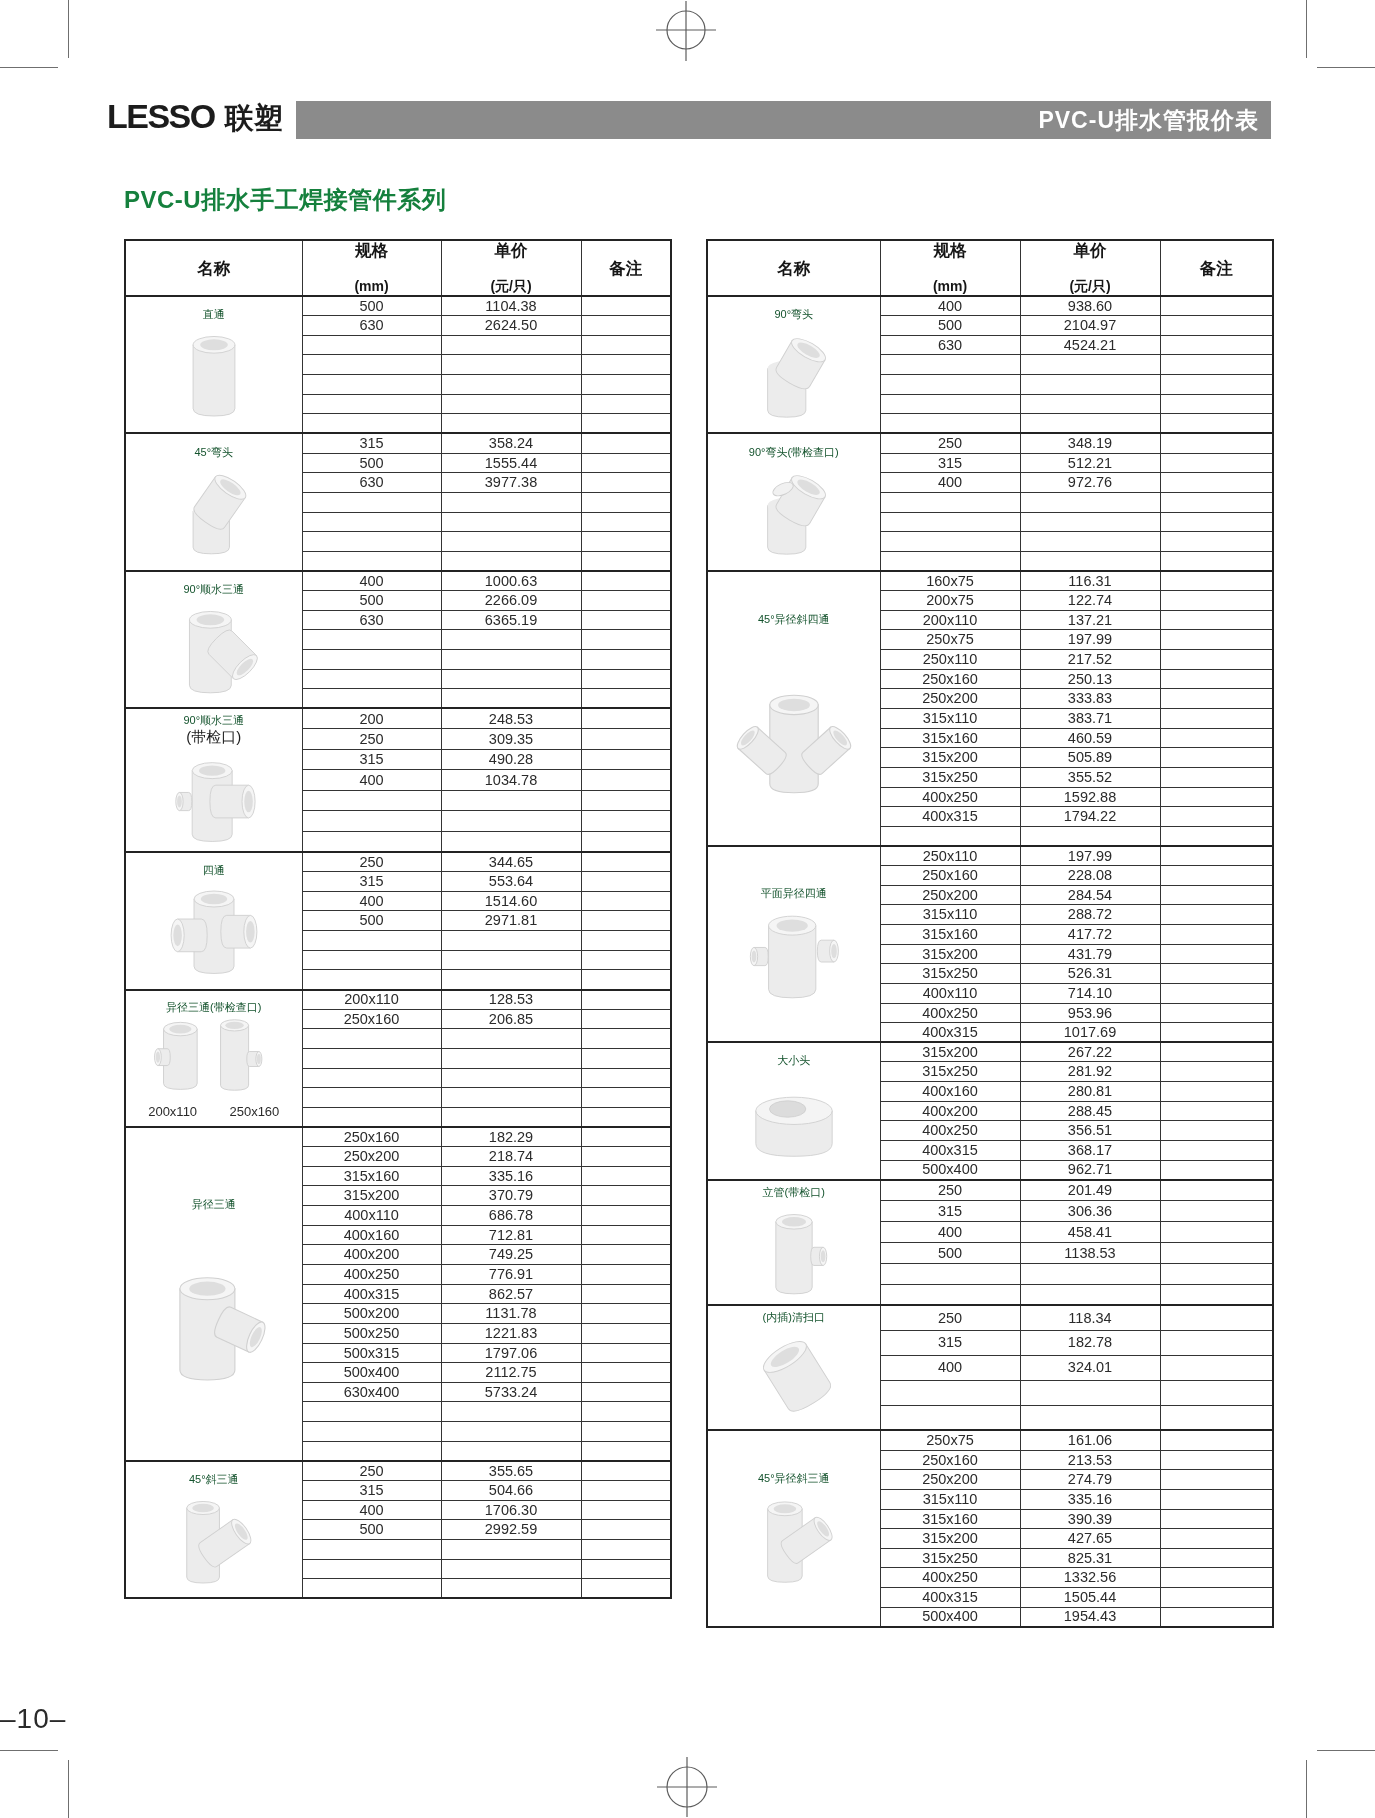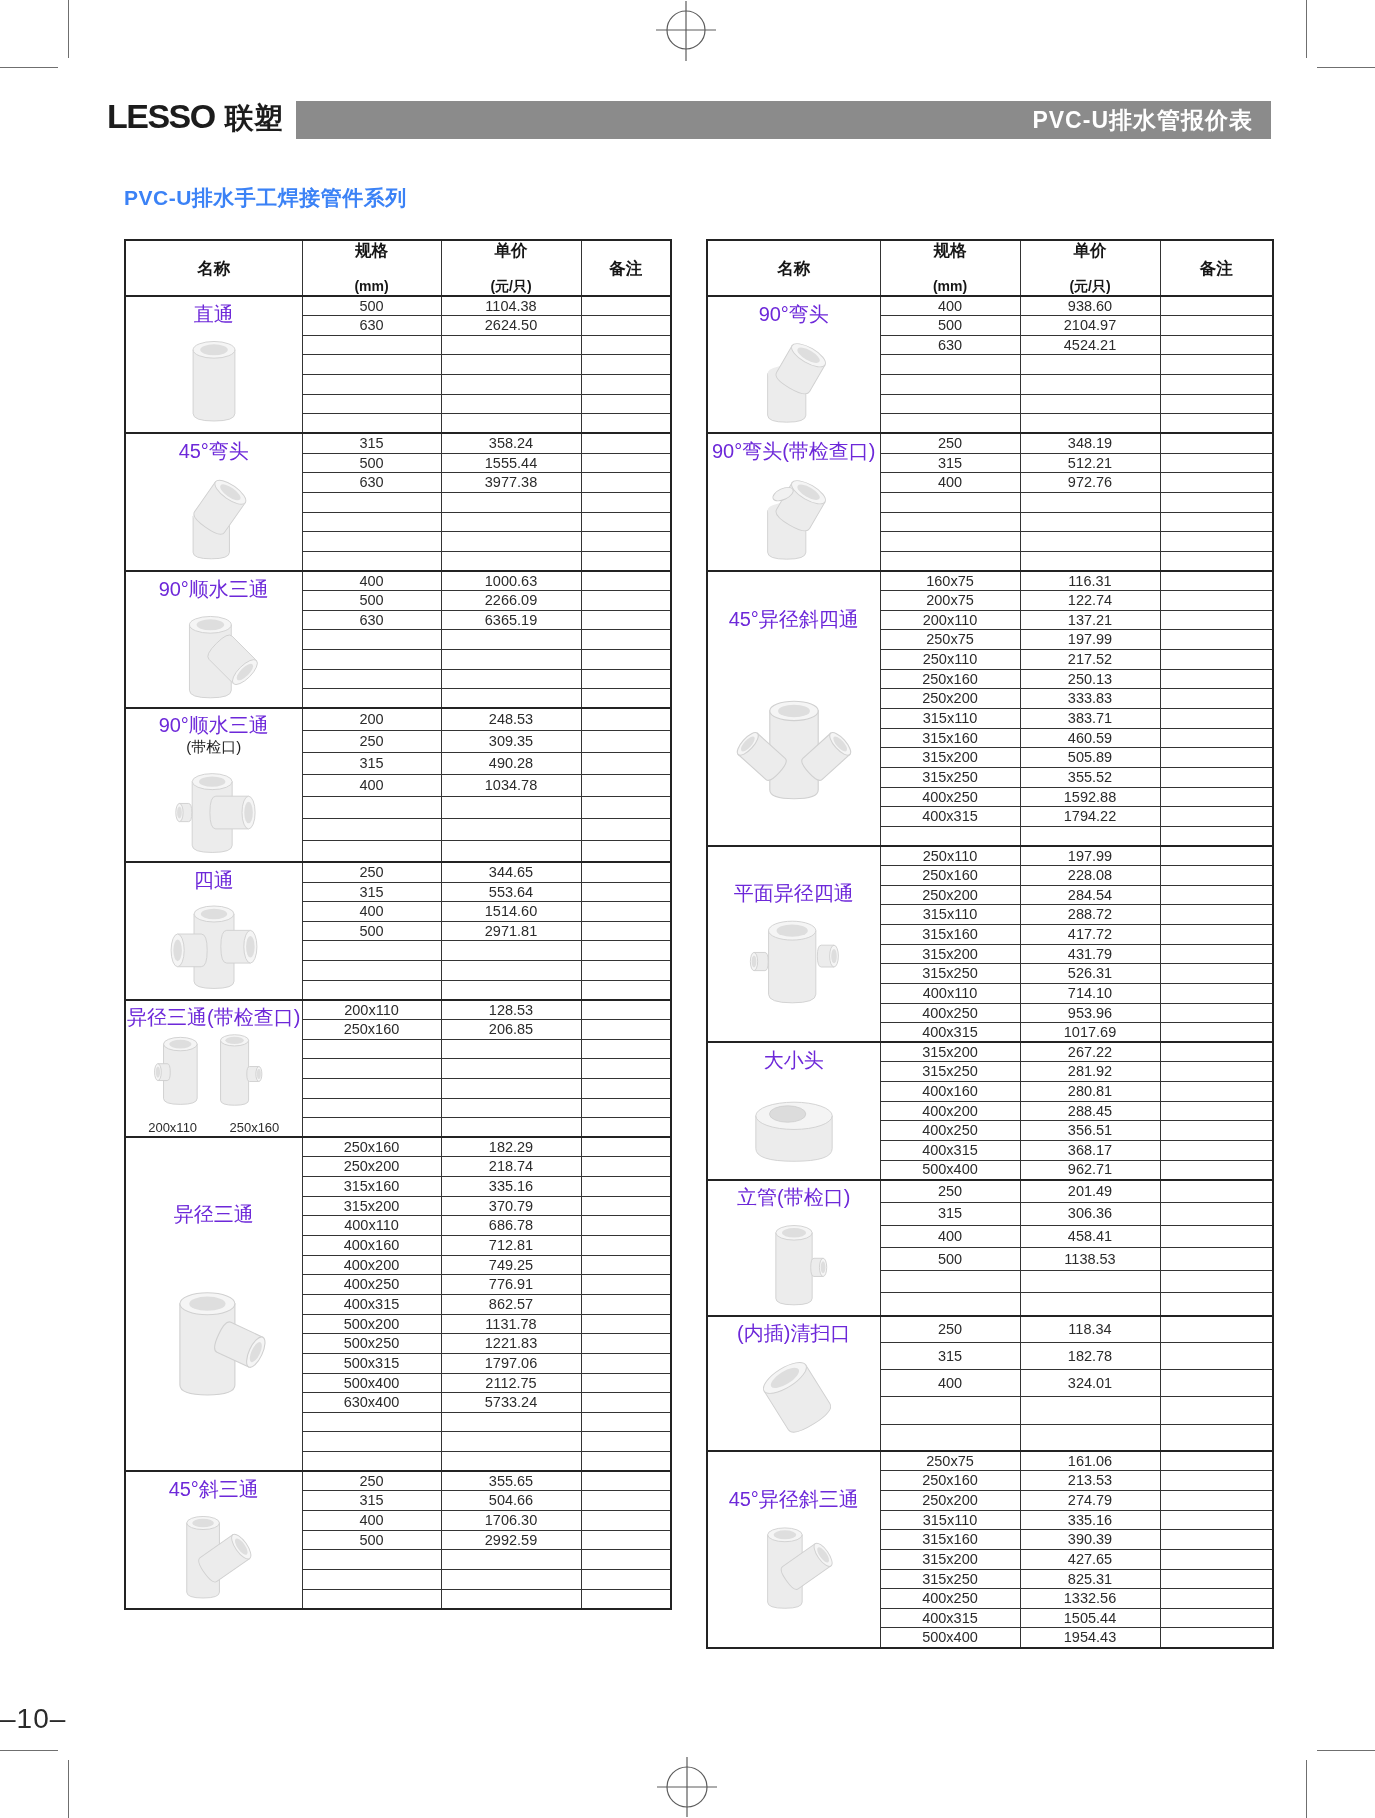--- a/index.html
+++ b/index.html
@@ -4,35 +4,35 @@
 <style>
   html,body{margin:0;padding:0;background:#e9e9e9;}
   .page{position:relative;width:1375px;height:1818px;background:#ffffff;margin:0 auto;
         font-family:"Liberation Sans","DejaVu Sans",sans-serif;overflow:hidden;}
   
   .logo{position:absolute;left:107px;top:97px;white-space:nowrap;}
   .logo-latin{font-size:34px;font-weight:bold;letter-spacing:-1.5px;color:#1c1c1c;}
   .logo-cjk{font-size:29px;font-weight:bold;color:#1c1c1c;margin-left:10px;margin-top:12px;}
   .banner{position:absolute;left:296px;top:101px;width:975px;height:38px;background:#8b8b8b;
           color:#ffffff;font-size:23px;font-weight:bold;text-align:right;line-height:38px;
-          padding-right:18px;box-sizing:border-box;letter-spacing:1px;}
-  .page-title{position:absolute;left:124px;top:184px;font-size:21px;font-weight:bold;color:#3b82f6;letter-spacing:0.5px;}
+          padding-right:12px;box-sizing:border-box;letter-spacing:1px;}
+  .page-title{position:absolute;left:124px;top:184px;font-size:24px;font-weight:bold;color:#15803d;letter-spacing:0.5px;}
   
   table.price{position:absolute;border-collapse:collapse;table-layout:fixed;border:2px solid #232323;background:#fff;}
   #left-table{left:124px;top:239px;width:546px;}
   #right-table{left:706px;top:239px;width:566px;}
   table.price th,table.price td{border:1px solid #343434;padding:0;font-size:14.5px;color:#2b2b2b;
       text-align:center;vertical-align:middle;overflow:hidden;line-height:1.15;}
   table.price thead tr{height:56px;}
   table.price th{font-weight:bold;font-size:16.5px;color:#161616;border-bottom:2px solid #232323;}
   table.price th .l2{display:block;font-size:14px;font-weight:bold;margin-top:18px;}
   table.price tbody tr{height:19.65px;}
   table.price tr.sec-start td{border-top:2px solid #232323;}
   td.name-cell{vertical-align:top;}
-  .prod-name{font-size:20px;color:#6d28d9;margin-top:5px;white-space:nowrap;}
+  .prod-name{font-size:11px;color:#14532d;margin-top:5px;white-space:nowrap;}
   .prod-note{font-size:15px;color:#1e1e1e;margin-top:1px;}
   .prod-img{margin-top:2px;}
   .prod-img svg{width:114px;height:100px;}
   .prod-img.tall{margin-top:48px;}
   .prod-img.tall svg{width:132px;height:132px;}
   .prod-img.pair svg{width:154px;height:86px;}
   .img-labels{display:flex;justify-content:space-around;font-size:13px;color:#2b2b2b;margin-top:0;padding:0 6px;}
   
   .page-number{position:absolute;left:0;top:1703px;width:100%;
                font-size:28px;color:#2a2a2a;letter-spacing:1px;}

